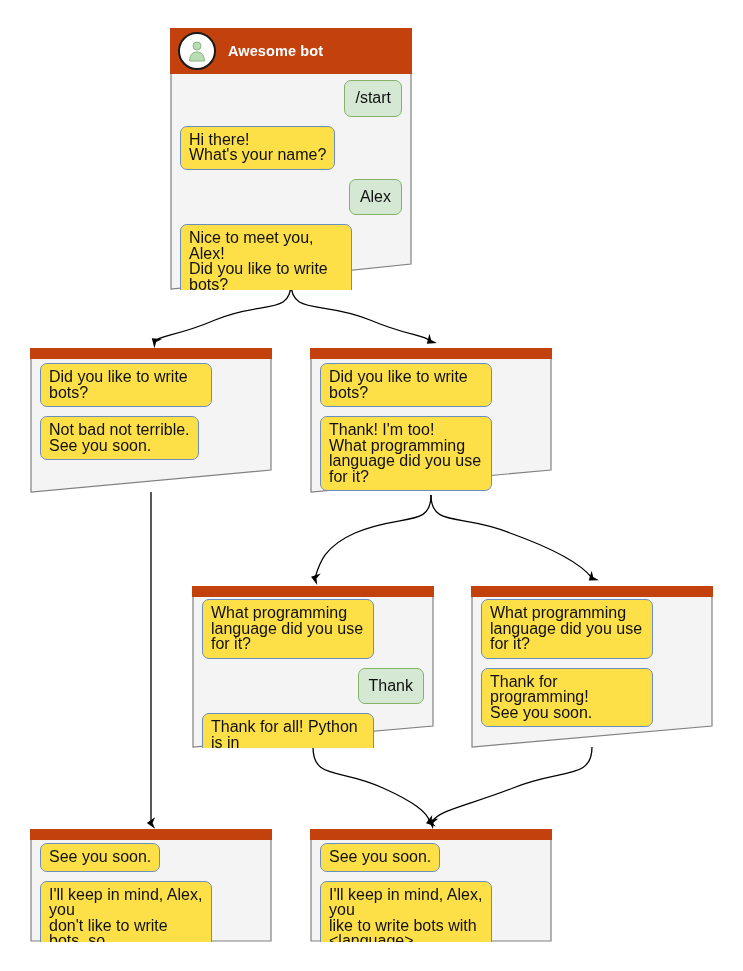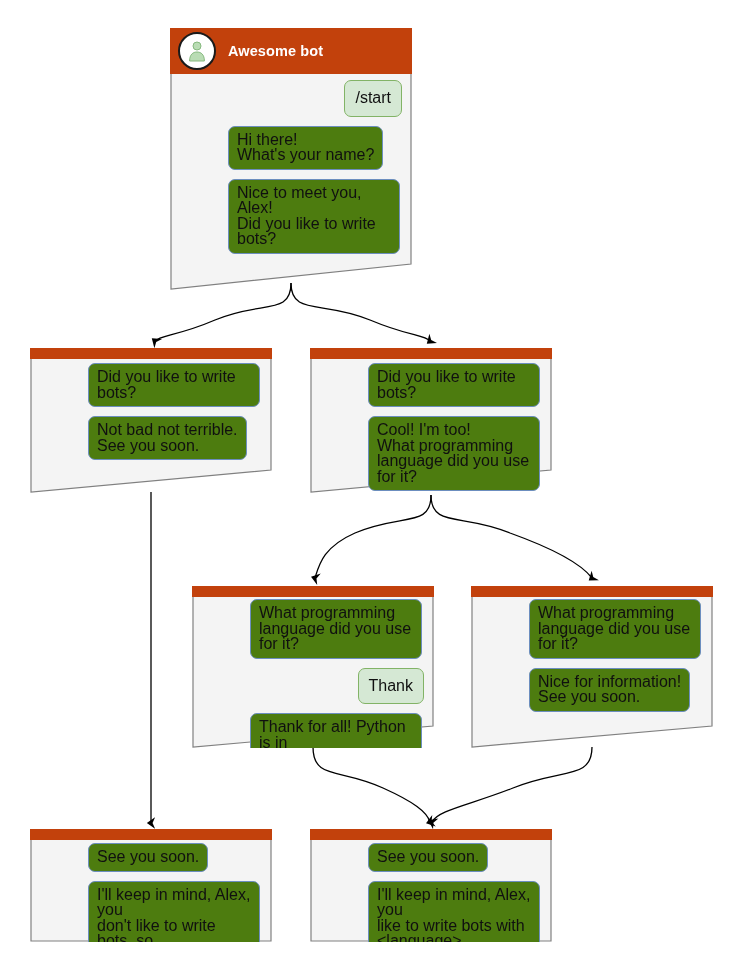--- a/index.html
+++ b/index.html
@@ -116,23 +116,22 @@
     border-radius: 7px;
     font-size: 16px;
     line-height: 15.5px;
     color: #101010;
     padding: 5px 8px 6px 8px;
     white-space: pre-line;
     max-width: 172px;
   }
 
   .bubble.bot {
-    background: #4d7c0f;
+    background: #fde047;
     border: 1px solid #6c8ebf;
-    margin-left: 48px;
   }
 
   .bubble.user {
     background: #d5e8d4;
     border: 1px solid #82b366;
     min-width: 48px;
     text-align: left;
     padding: 9px 10px 10px 10px;
   }
 </style>
@@ -178,20 +177,23 @@
         <div class="title-text">Awesome bot</div>
       </div>
       <div class="chat" style="top:52px;">
         <div class="msg-row user">
           <div class="bubble user">/start</div>
         </div>
         <div class="msg-row bot">
           <div class="bubble bot">Hi there!
 What's your name?</div>
         </div>
+        <div class="msg-row user">
+          <div class="bubble user">Alex</div>
+        </div>
         <div class="msg-row bot">
           <div class="bubble bot">Nice to meet you, Alex!
 Did you like to write bots?</div>
         </div>
       </div>
     </div>
   </div>
 
   <div class="node" style="left:30px; top:348px; width:242px; height:145px;">
     <svg class="node-shape" viewBox="0 0 242 145" preserveAspectRatio="none">
@@ -215,21 +217,21 @@
     <svg class="node-shape" viewBox="0 0 242 145" preserveAspectRatio="none">
       <path d="M1,1 L241,1 L241,122 L1,144 Z" fill="#f4f4f4" stroke="#808080" stroke-width="1.2"></path>
     </svg>
     <div class="node-body">
       <div class="titlebar child"></div>
       <div class="chat" style="top:15px;">
         <div class="msg-row bot">
           <div class="bubble bot">Did you like to write bots?</div>
         </div>
         <div class="msg-row bot">
-          <div class="bubble bot">Cool! I'm too!
+          <div class="bubble bot">Thank! I'm too!
 What programming
 language did you use for it?</div>
         </div>
       </div>
     </div>
   </div>
 
   <div class="node" style="left:192px; top:586px; width:242px; height:162px;">
     <svg class="node-shape" viewBox="0 0 242 162" preserveAspectRatio="none">
       <path d="M1,1 L241,1 L241,140 L1,161 Z" fill="#f4f4f4" stroke="#808080" stroke-width="1.2"></path>
@@ -258,21 +260,21 @@
       <path d="M1,1 L241,1 L241,140 L1,161 Z" fill="#f4f4f4" stroke="#808080" stroke-width="1.2"></path>
     </svg>
     <div class="node-body">
       <div class="titlebar child"></div>
       <div class="chat" style="top:13px;">
         <div class="msg-row bot">
           <div class="bubble bot">What programming
 language did you use for it?</div>
         </div>
         <div class="msg-row bot">
-          <div class="bubble bot">Nice for information!
+          <div class="bubble bot">Thank for programming!
 See you soon.</div>
         </div>
       </div>
     </div>
   </div>
 
   <div class="node" style="left:30px; top:829px; width:242px; height:113px;">
     <svg class="node-shape" viewBox="0 0 242 113" preserveAspectRatio="none">
       <path d="M1,1 L241,1 L241,112 L1,112 Z" fill="#f4f4f4" stroke="#808080" stroke-width="1.2"></path>
     </svg>

